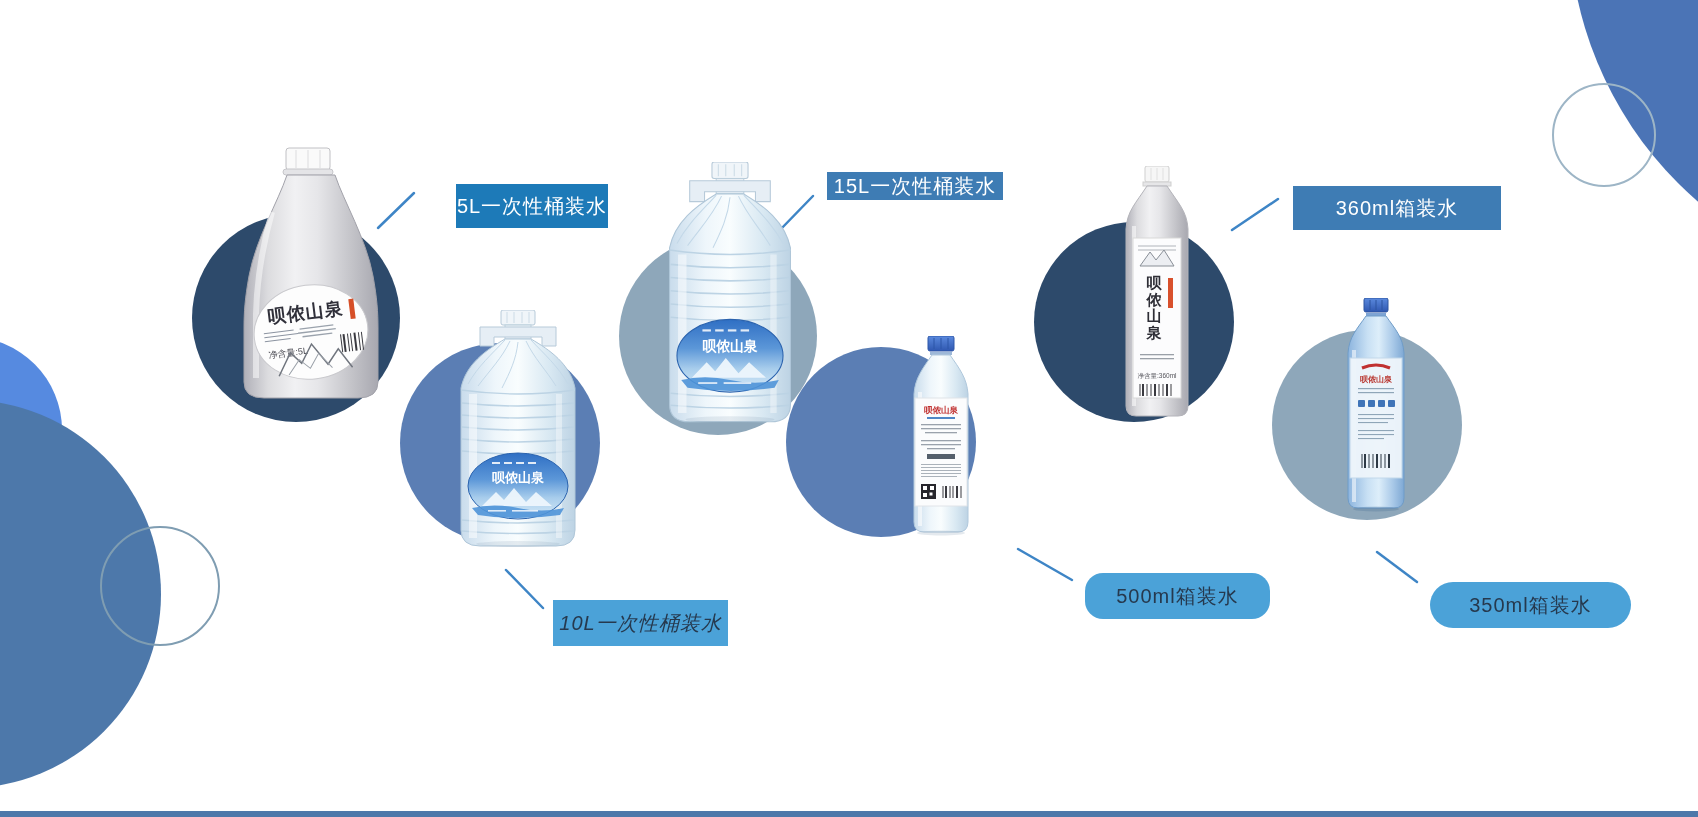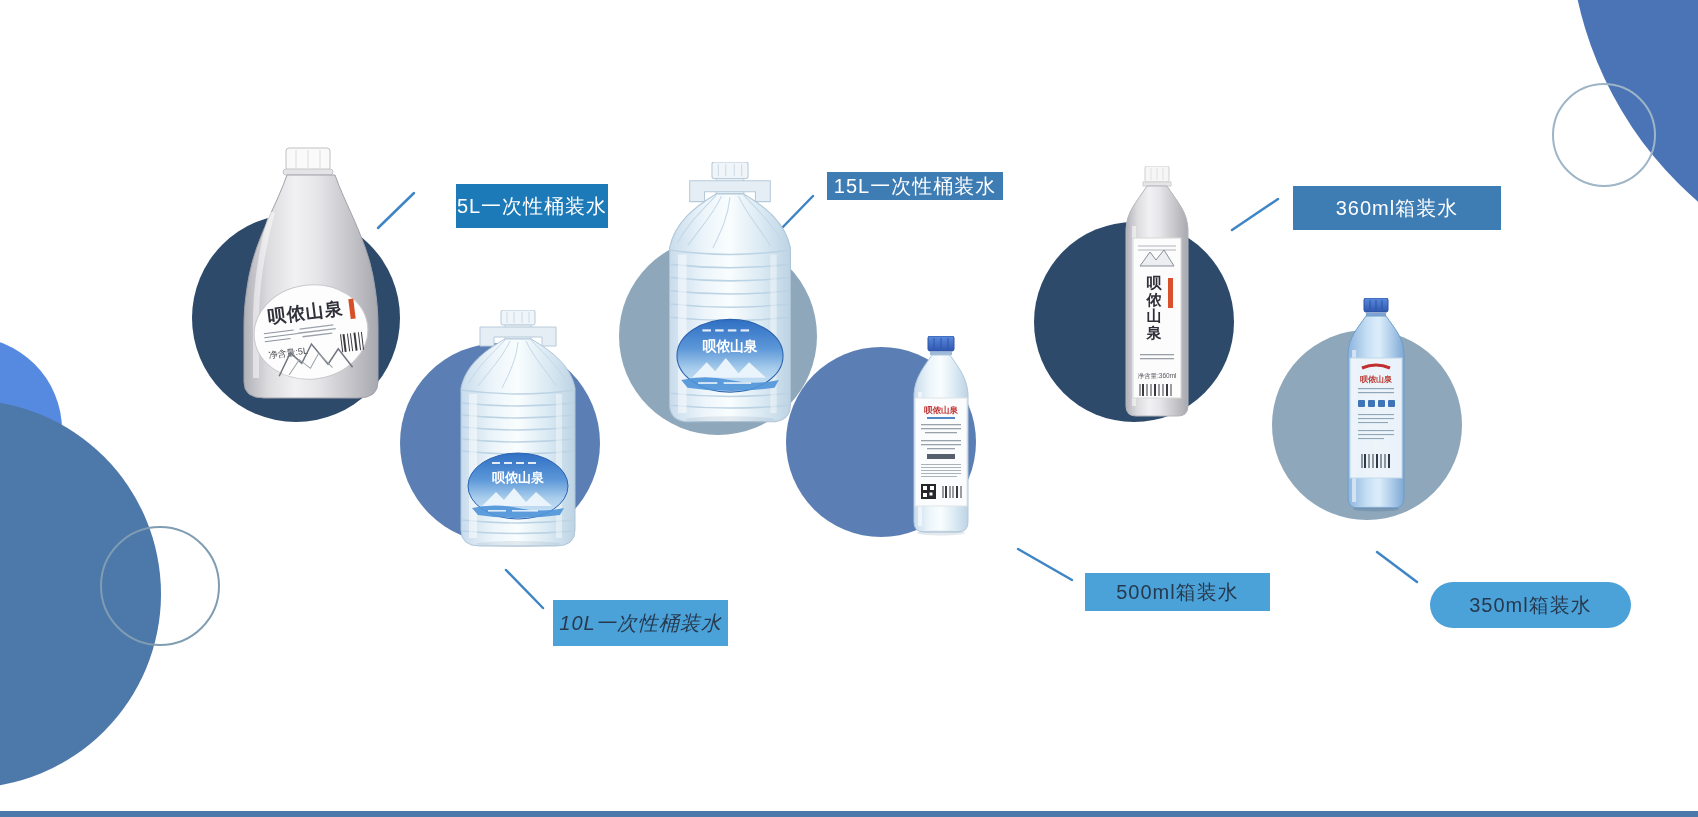--- a/index.html
+++ b/index.html
@@ -304,17 +304,17 @@
           <line x1="49" y1="156" x2="49" y2="170" stroke-width="2"></line>
       </g>
     </g>
     <ellipse cx="36" cy="211" rx="23" ry="2.5" fill="#2e5a88" opacity="0.2"></ellipse>
   </svg>
 
   <div class="callout bg-primary" style="left:416px;top:184px;width:152px;height:44px;margin-left:40px;">5L一次性桶装水</div>
   <div class="callout bg-dark" style="left:827px;top:172px;width:176px;height:28px;">15L一次性桶装水</div>
   <div class="callout bg-dark" style="left:1293px;top:186px;width:208px;height:44px;">360ml箱装水</div>
   <div class="callout bg-light" style="left:553px;top:600px;width:175px;height:46px;font-style:italic;">10L一次性桶装水</div>
-  <div class="callout bg-light" style="left:1085px;top:573px;width:185px;height:38px;">500ml箱装水</div>
+  <div class="callout bg-light" style="left:1085px;top:573px;width:185px;height:46px;border-radius:18px;">500ml箱装水</div>
   <div class="callout bg-light" style="left:1430px;top:582px;width:201px;height:46px;border-radius:23px;">350ml箱装水</div>
 
   <div class="footer-bar"></div>
 </div>
 
 </body></html>

